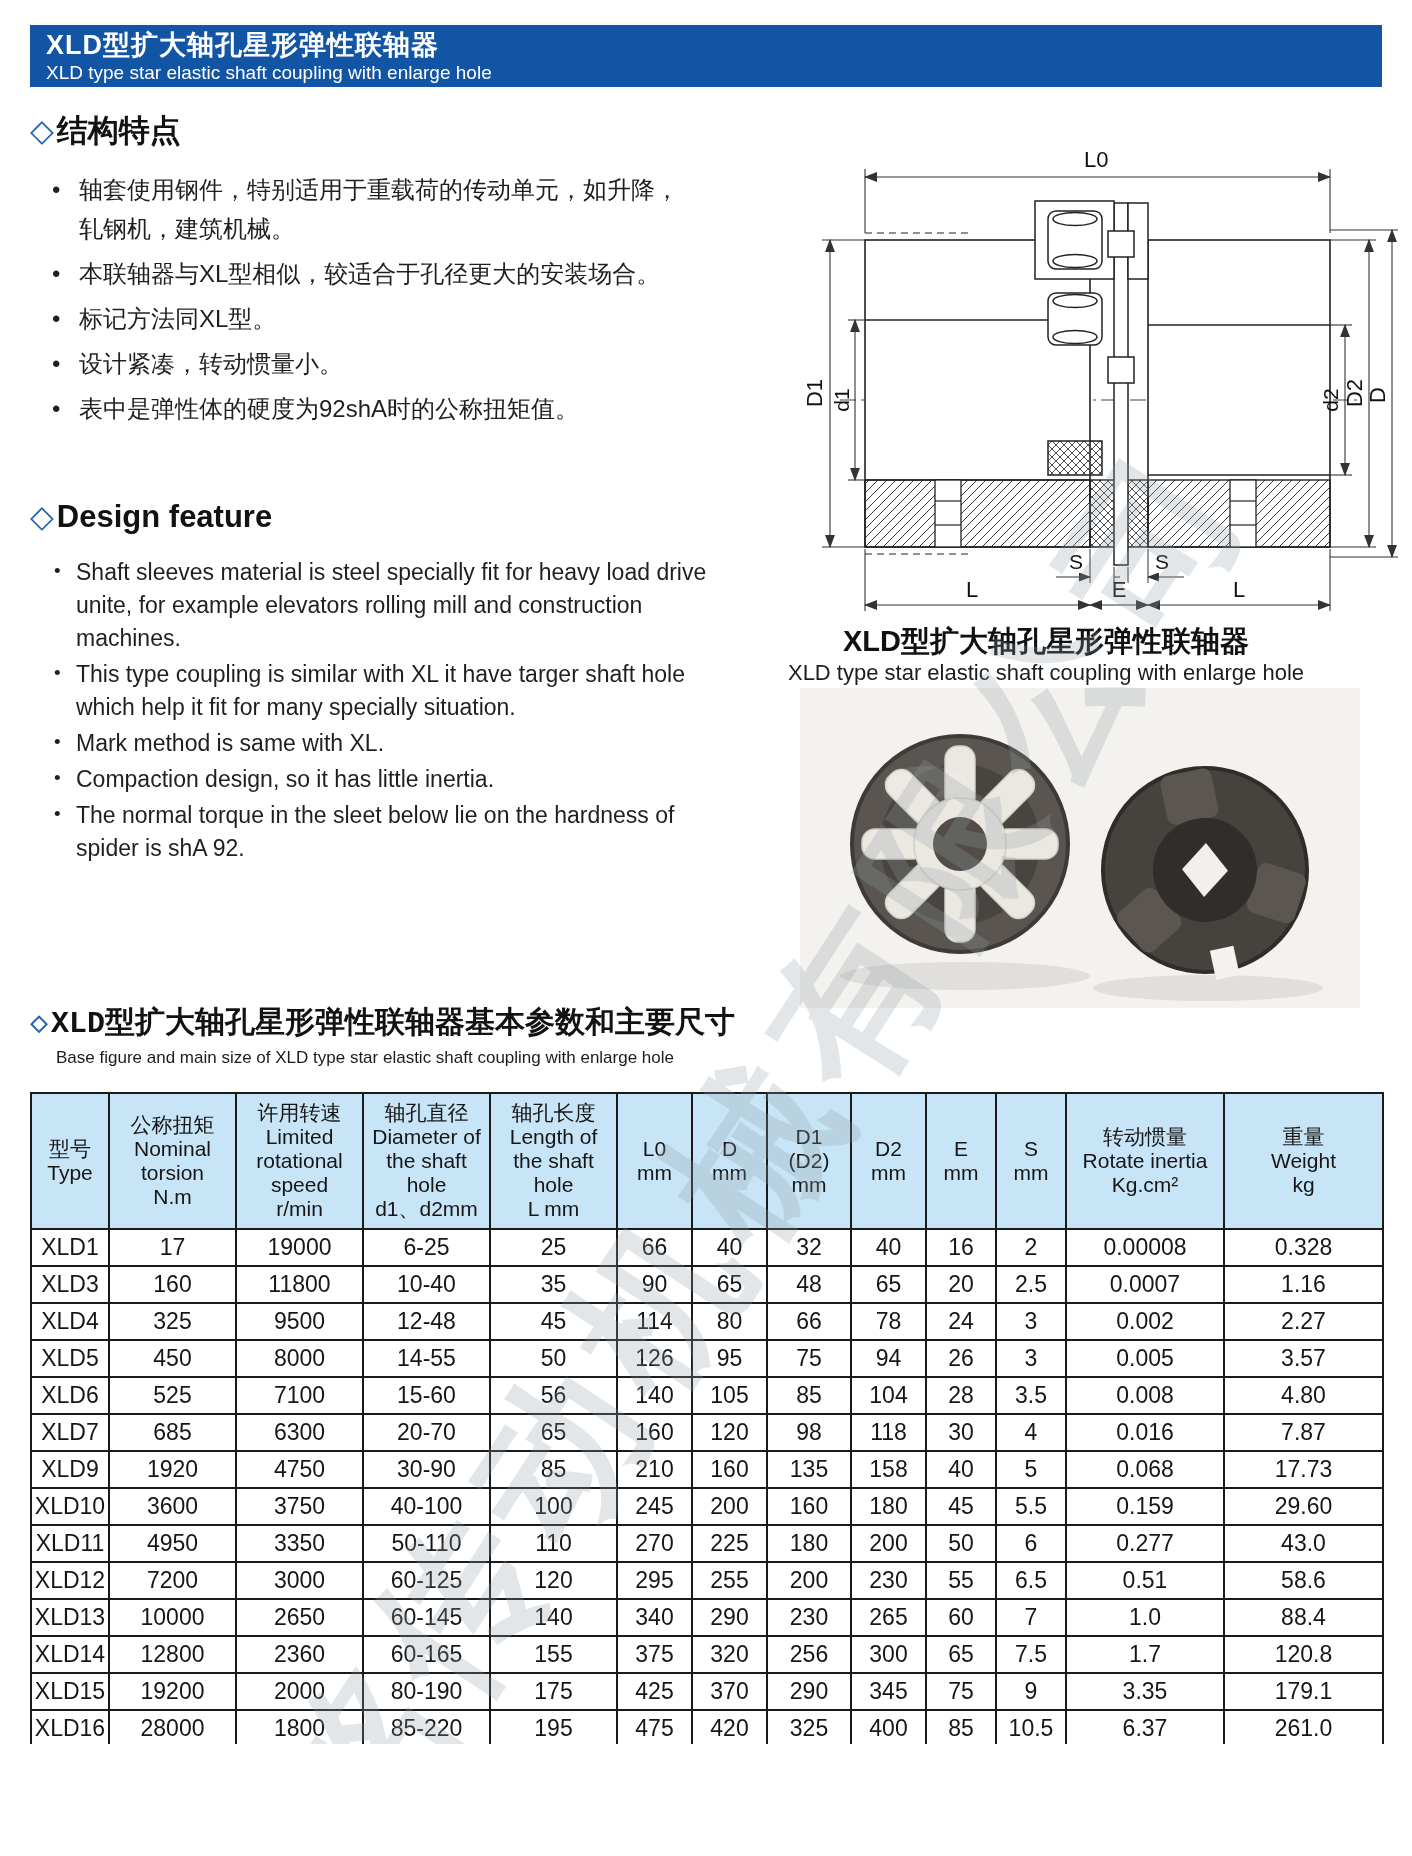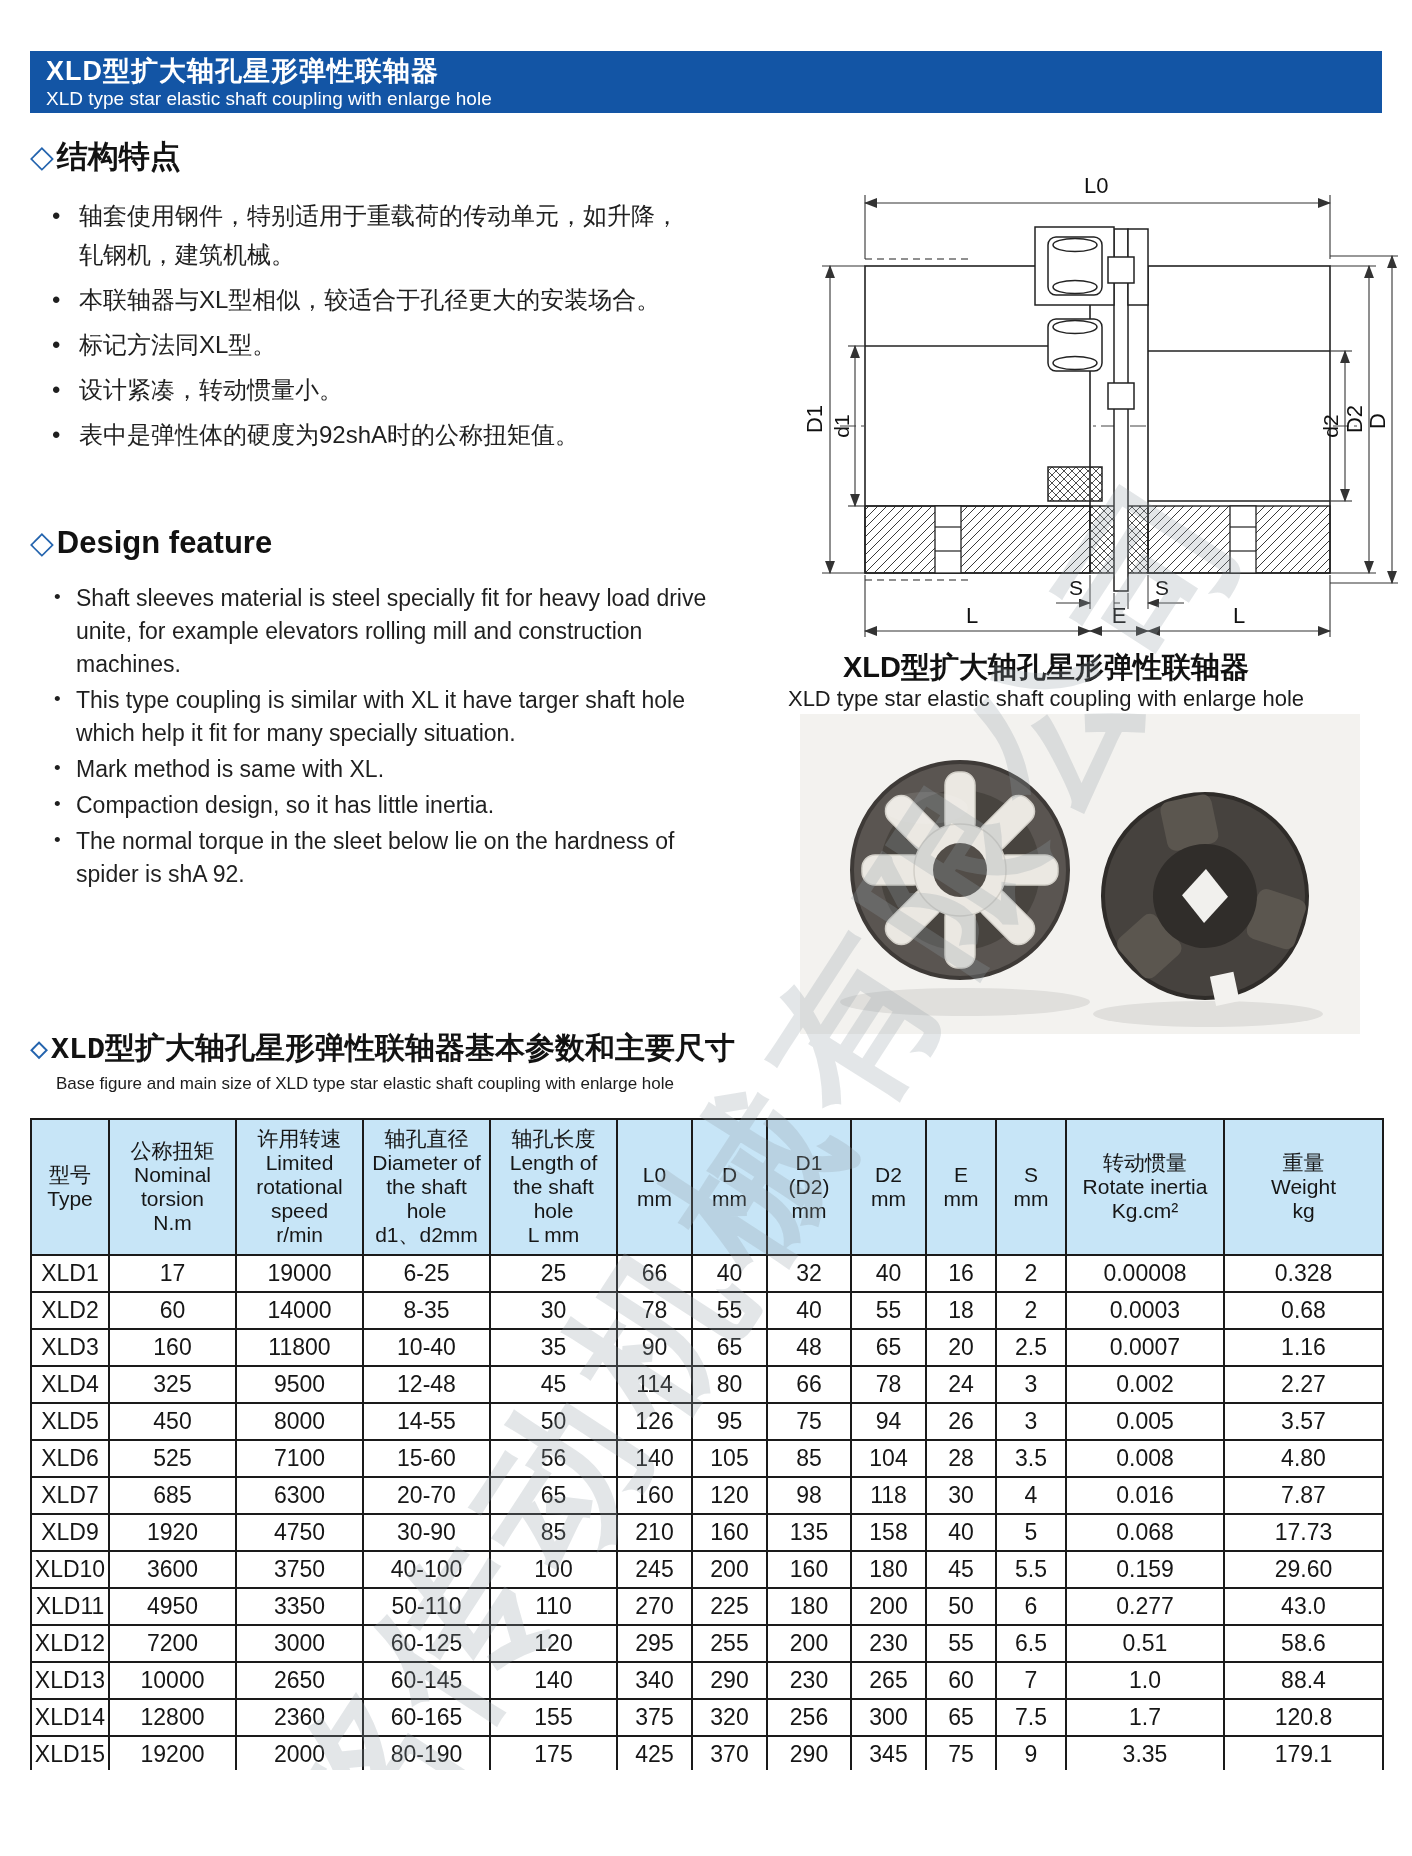--- a/index.html
+++ b/index.html
@@ -1,17 +1,17 @@
 <!DOCTYPE html>
 <html><head>
 <meta charset="utf-8">
 <style>
   html,body{margin:0;padding:0;background:#ffffff;}
   #page{position:relative;width:1412px;height:1744px;background:#ffffff;overflow:hidden;
-        font-family:"Liberation Sans","DejaVu Sans",sans-serif;color:#1c1c1c;margin-top:26px;}
+        font-family:"Liberation Sans","DejaVu Sans",sans-serif;color:#1c1c1c;}
 
   
   .title-bar{position:absolute;left:30px;top:25px;width:1352px;height:62px;background:#1355A5;
              color:#ffffff;box-sizing:border-box;padding:5px 0 0 16px;}
   .title-zh{font-size:27px;font-weight:bold;line-height:31px;letter-spacing:1px;}
   .title-en{font-size:19px;line-height:23px;}
 
   
   .sec-head{position:absolute;font-size:31px;font-weight:bold;color:#121212;white-space:nowrap;}
   .sec-head .dia{color:#2464AE;font-weight:normal;margin-right:3px;}
@@ -309,35 +309,20 @@
           <td>66</td>
           <td>40</td>
           <td>32</td>
           <td>40</td>
           <td>16</td>
           <td>2</td>
           <td>0.00008</td>
           <td>0.328</td>
         </tr>
         <tr>
-          <td>XLD2</td>
-          <td>60</td>
-          <td>14000</td>
-          <td>8-35</td>
-          <td>30</td>
-          <td>78</td>
-          <td>55</td>
-          <td>40</td>
-          <td>55</td>
-          <td>18</td>
-          <td>2</td>
-          <td>0.0003</td>
-          <td>0.68</td>
-        </tr>
-        <tr>
           <td>XLD3</td>
           <td>160</td>
           <td>11800</td>
           <td>10-40</td>
           <td>35</td>
           <td>90</td>
           <td>65</td>
           <td>48</td>
           <td>65</td>
           <td>20</td>

